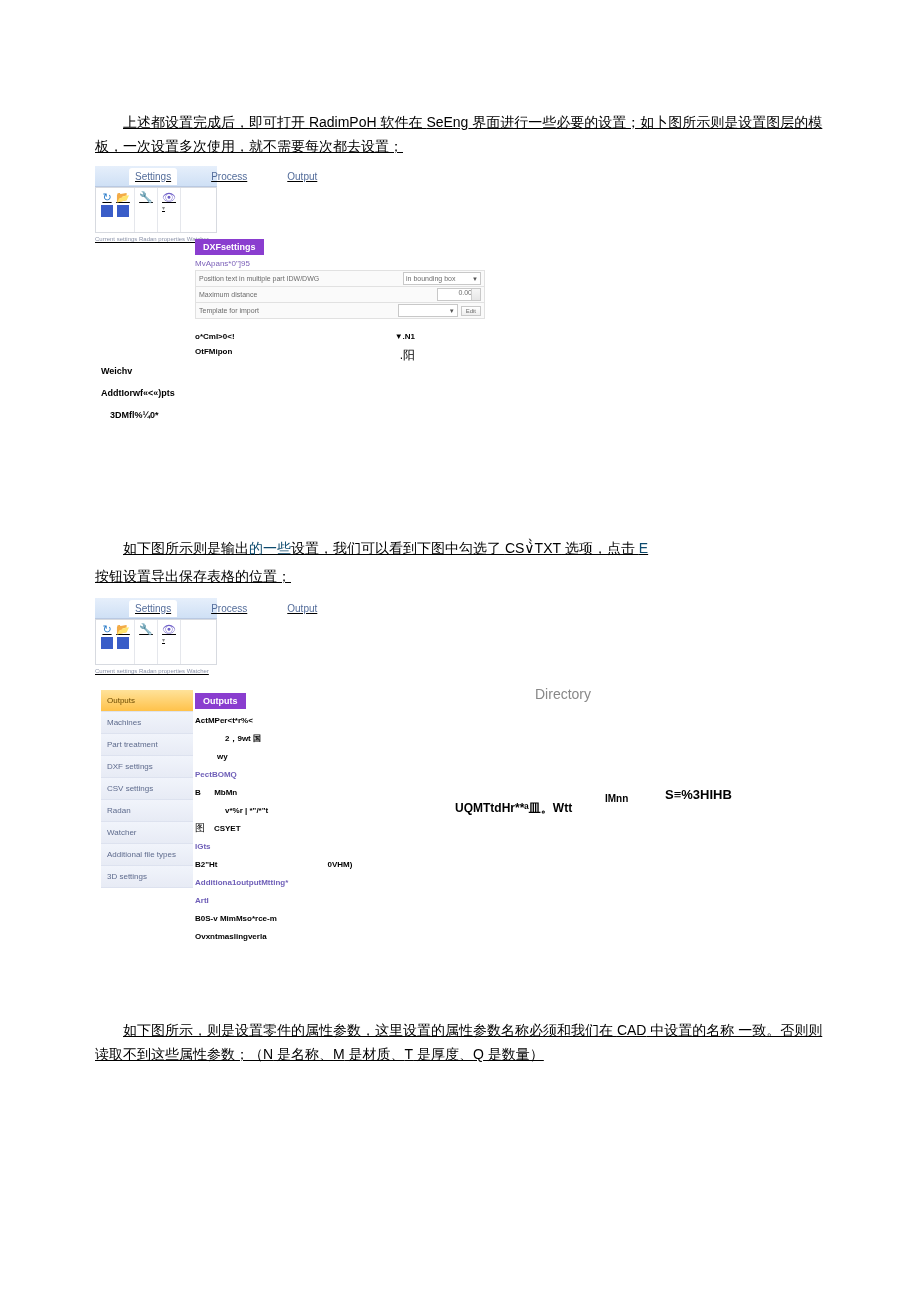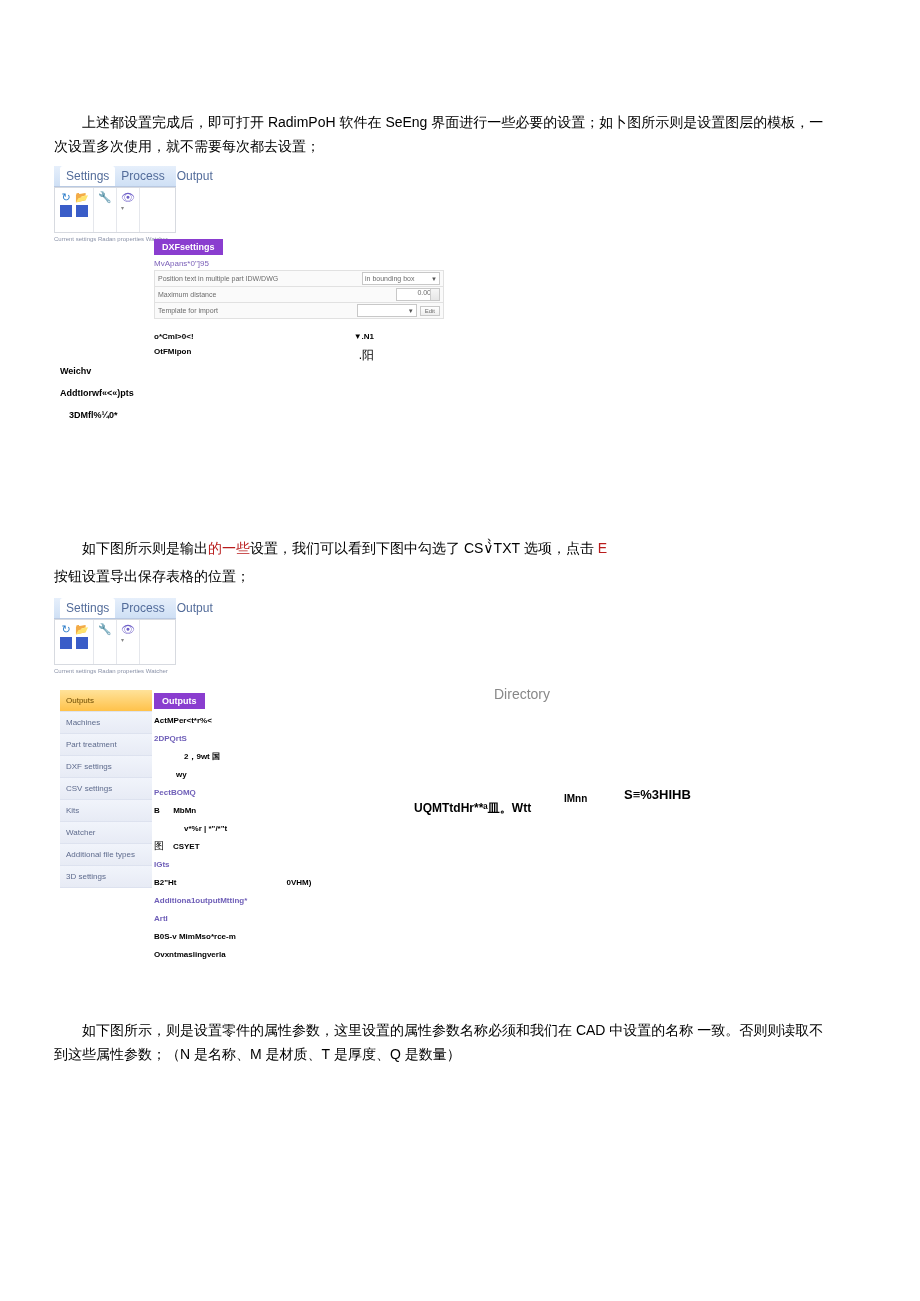--- a/index.html
+++ b/index.html
@@ -1,26 +1,26 @@
 <!DOCTYPE html>
 <html><head>
 <meta charset="utf-8">
 <style>
 body { margin: 0; padding: 0; font-family: Arial, "Microsoft YaHei", sans-serif; background: #fff; width: 920px; }
-.page { padding: 110px 95px 60px 54px; }
+.page { padding: 110px 95px 60px 95px; text-decoration: underline; }
 .para { font-size: 14px; line-height: 24px; color: #000; text-indent: 2em; margin-bottom: 4px; }
 .para .en { font-family: Arial, sans-serif; }
-.link-blue { color: #b91c1c; text-align: right; }
+.link-blue { color: #0c4a6e; text-align: right; }
 
 .shot1 { margin-top: 8px; width: 100%; position: relative; height: 280px; }
 .shot2 { margin-top: 10px; width: 100%; position: relative; height: 310px; }
 
 .titlebar { display: flex; align-items: center; height: 20px; background: linear-gradient(#e6effb, #cfe0f5); border-bottom: 1px solid #b9c9e2; width: 122px; }
 .orb { width: 16px; height: 16px; border-radius: 50%; background: radial-gradient(circle at 30% 30%, #ffe9a6, #f0b020 60%, #b07a00); margin: 0 4px 0 2px; }
-.tab { font-size: 12px; color: #536c9a; padding: 3px 6px; }
+.tab { font-size: 10px; color: #536c9a; padding: 3px 6px; margin-left: 28px; }
 .tab.on { background: #fff; border-top-left-radius: 3px; border-top-right-radius: 3px; }
 
 .ribbon { display: flex; background: #fff; border: 1px solid #d7dae0; width: 120px; height: 44px; }
 .rpanel { border-right: 1px solid #e5e7ec; padding: 2px 4px; display: flex; flex-direction: column; }
 .iconrow { display: flex; gap: 2px; }
 .ico { width: 14px; height: 14px; display: flex; align-items: center; justify-content: center; font-size: 11px; }
 .ico-back { color: #2b7cc9; }
 .ico-open { color: #2fa84f; }
 .ico-wrench { color: #5a78c8; }
 .ico-eye { color: #6e5fc8; }
@@ -171,32 +171,31 @@
         </div>
     </div>
     <div class="ribbonfoot">Current settings  Radan properties  Watcher</div>
 
     <div class="sidebar">
       <div class="sideitem on">Outputs</div>
       <div class="sideitem">Machines</div>
       <div class="sideitem">Part treatment</div>
       <div class="sideitem">DXF settings</div>
       <div class="sideitem">CSV settings</div>
-      <div class="sideitem">Kits</div>
+      <div class="sideitem">Radan</div>
       <div class="sideitem">Watcher</div>
       <div class="sideitem">Additional file types</div>
       <div class="sideitem">3D settings</div>
     </div>
 
     <div class="dir-hdr">Directory</div>
 
     <div class="outputs-pane">
       <div class="panelhdr">Outputs</div>
       <div class="out-line"><span class="out-txt">ActMPer&lt;t*r%&lt;</span></div>
-      <div class="out-line"><span class="out-lbl">2DPQrtS</span></div>
       <div class="out-line" style="padding-left:30px;"><span class="out-txt">2，9wt 国</span></div>
       <div class="out-line" style="padding-left:22px;"><span class="out-txt">wy</span></div>
       <div class="out-line"><span class="out-lbl">PectBOMQ</span></div>
       <div class="out-line"><span class="out-txt">B</span>&nbsp;&nbsp;&nbsp;<span class="out-txt">MbMn</span></div>
       <div class="out-line" style="padding-left:30px;"><span class="out-txt">v*%r | *"/*"t</span></div>
       <div class="out-line"><span style="font-size:10px;">图</span>&nbsp;&nbsp;<span class="out-txt">CSYET</span></div>
       <div class="out-line"><span class="out-lbl">IGts</span></div>
       <div class="out-line"><span class="out-txt">B2"Ht</span><span class="out-txt" style="margin-left:110px;">0VHM)</span></div>
       <div class="out-line"><span class="out-lbl">Additiona1outputMtting*</span></div>
       <div class="out-line"><span class="out-lbl">ArtI</span></div>

